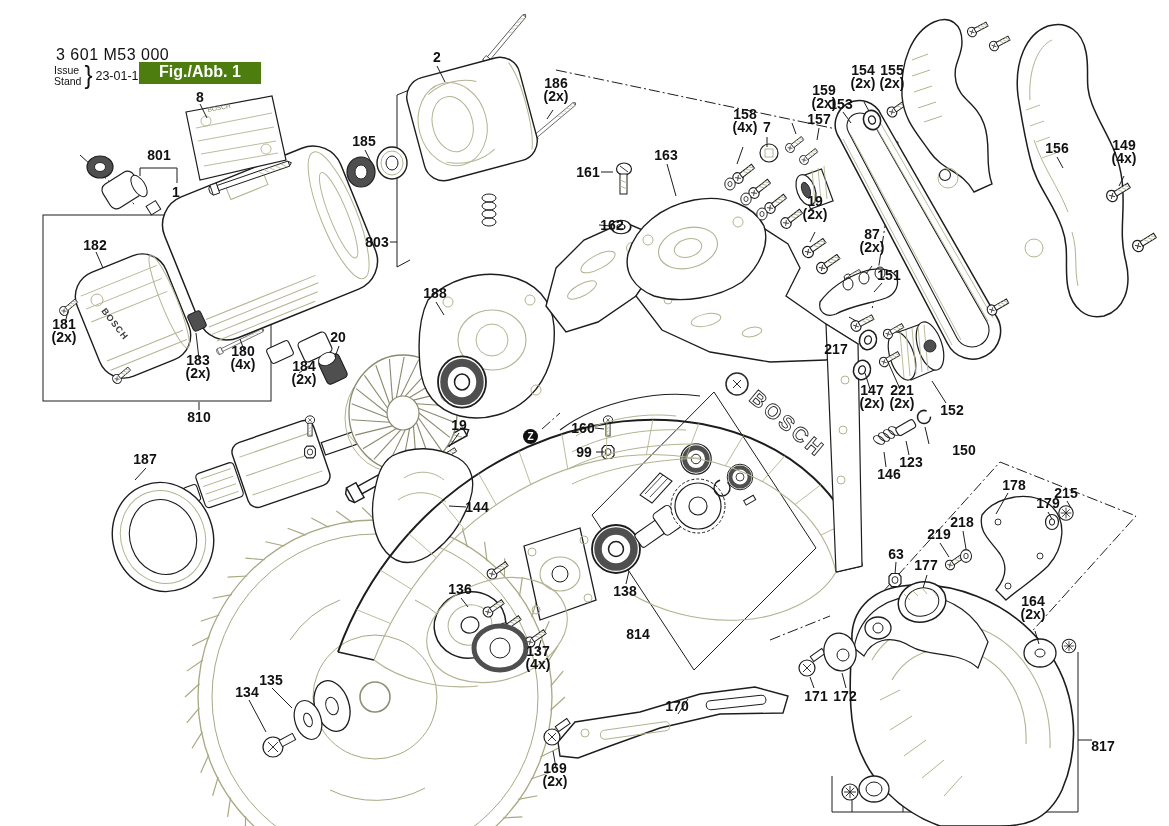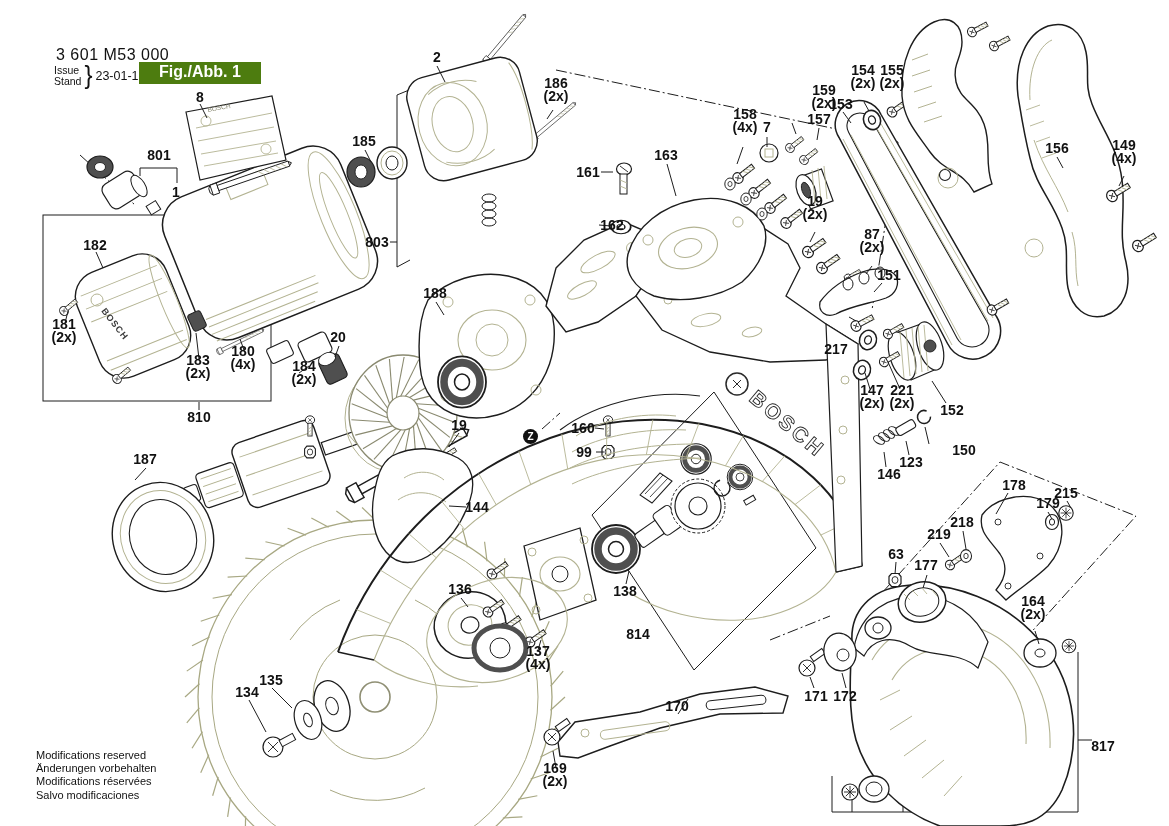--- a/index.html
+++ b/index.html
@@ -489,26 +489,20 @@
     <div>Issue</div>
     <div>Stand</div>
   </div>
   <div class="brace">}</div>
   <div class="issue-date">23-01-10</div>
 </div>
 <div class="fig-badge">Fig./Abb. 1</div>
 
 <div class="z-badge">Z</div>
 
-<div class="footer-notes" id="footer-notes">
-      <div>Modifications reserved</div>
-      <div>Änderungen vorbehalten</div>
-      <div>Modifications réservées</div>
-      <div>Salvo modificaciones</div>
-    </div>
 
 <div id="labels">
       <div class="part-label" style="left: 200px; top: 97px;">
         <div>8</div>
       </div>
       <div class="part-label" style="left: 159px; top: 155px;">
         <div>801</div>
       </div>
       <div class="part-label" style="left: 176px; top: 192px;">
         <div>1</div>

